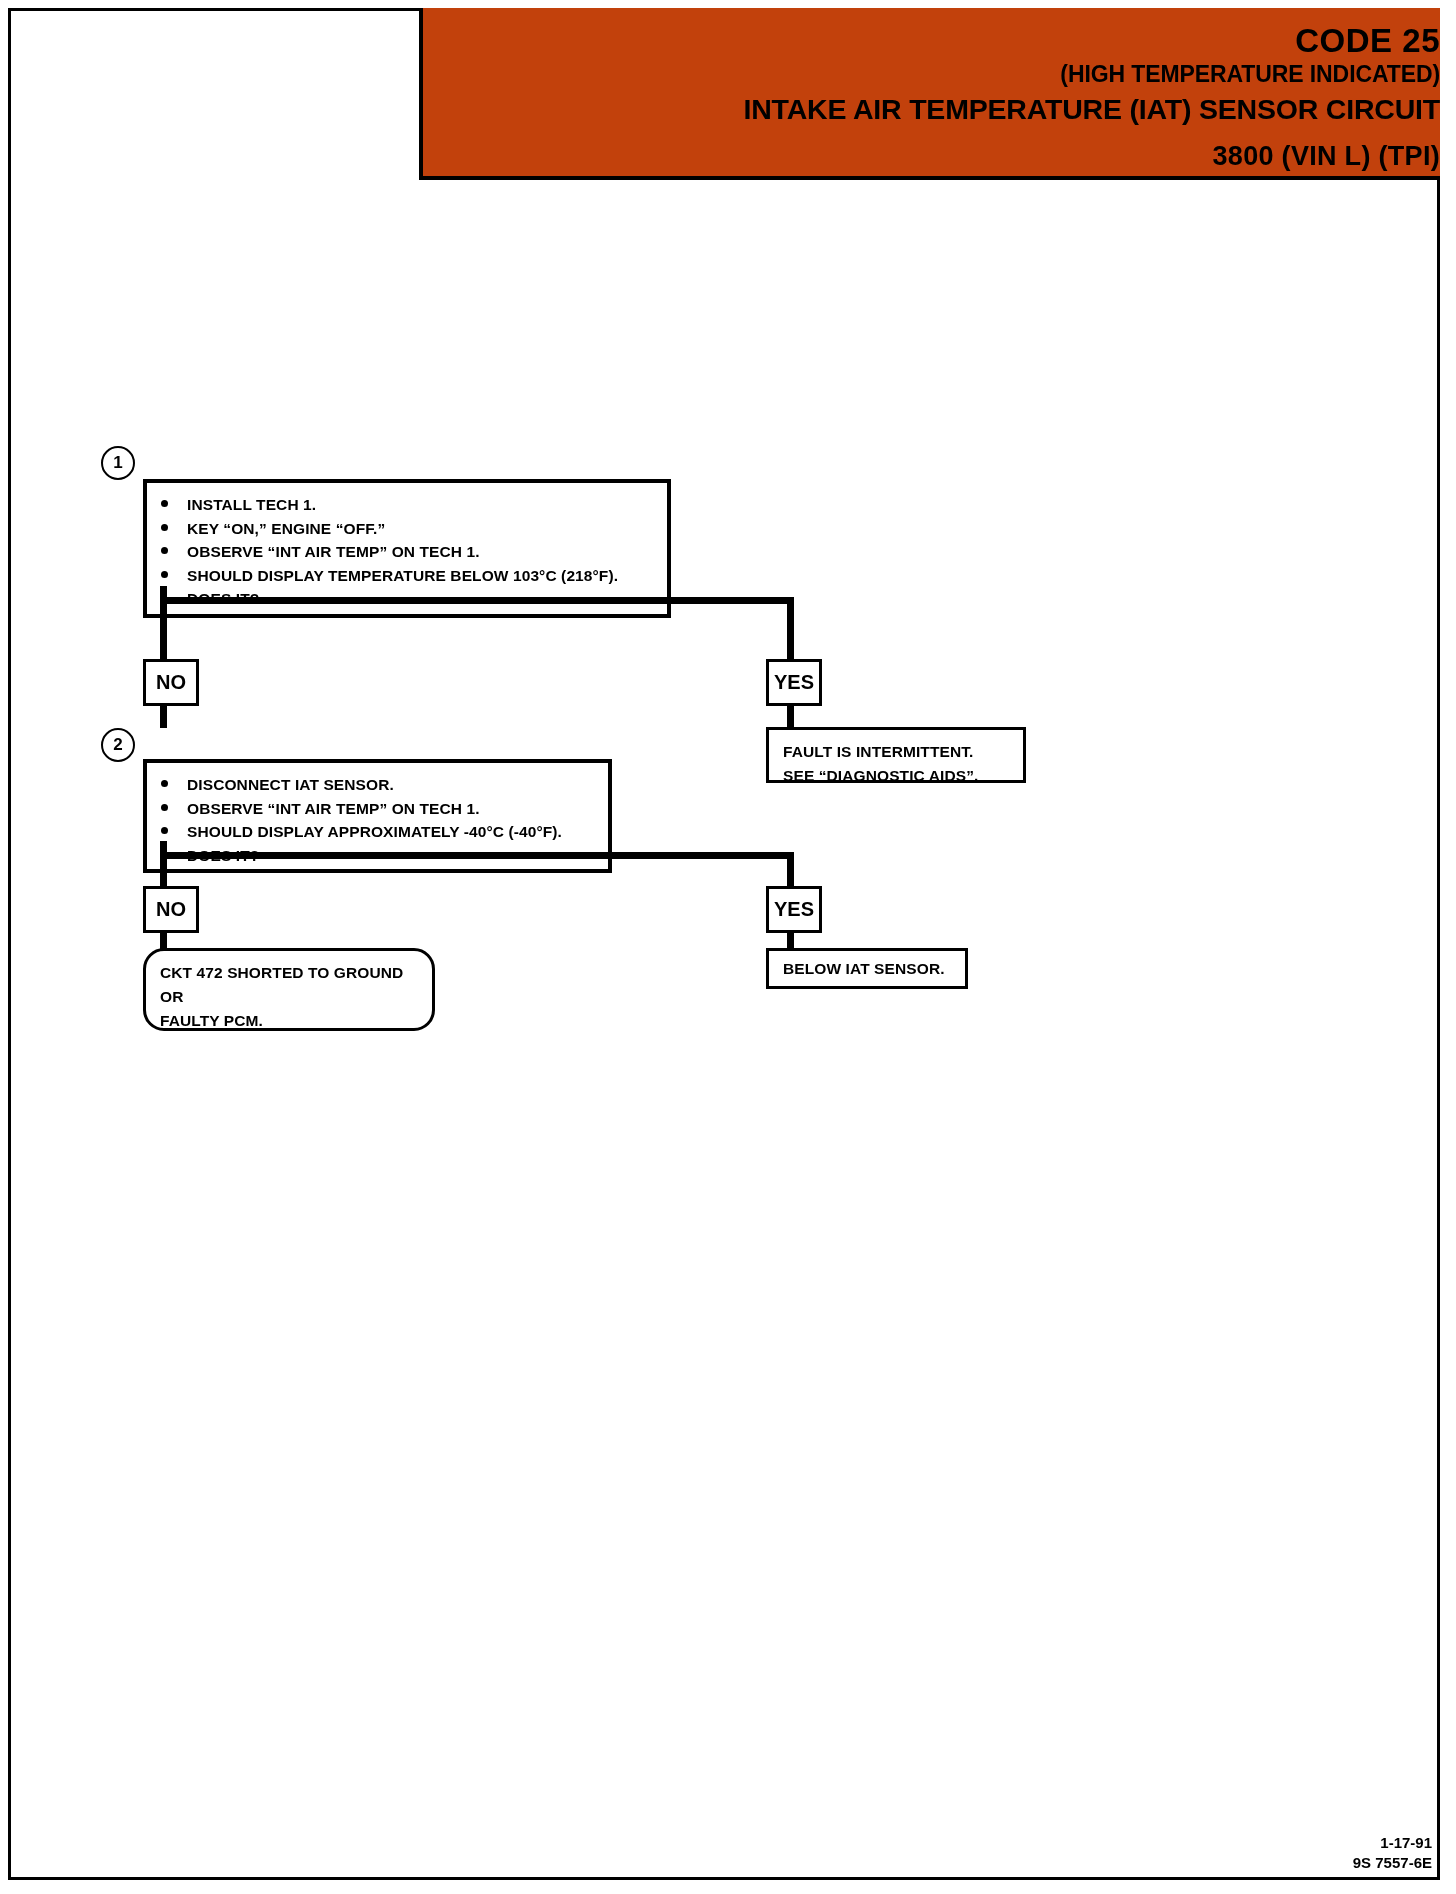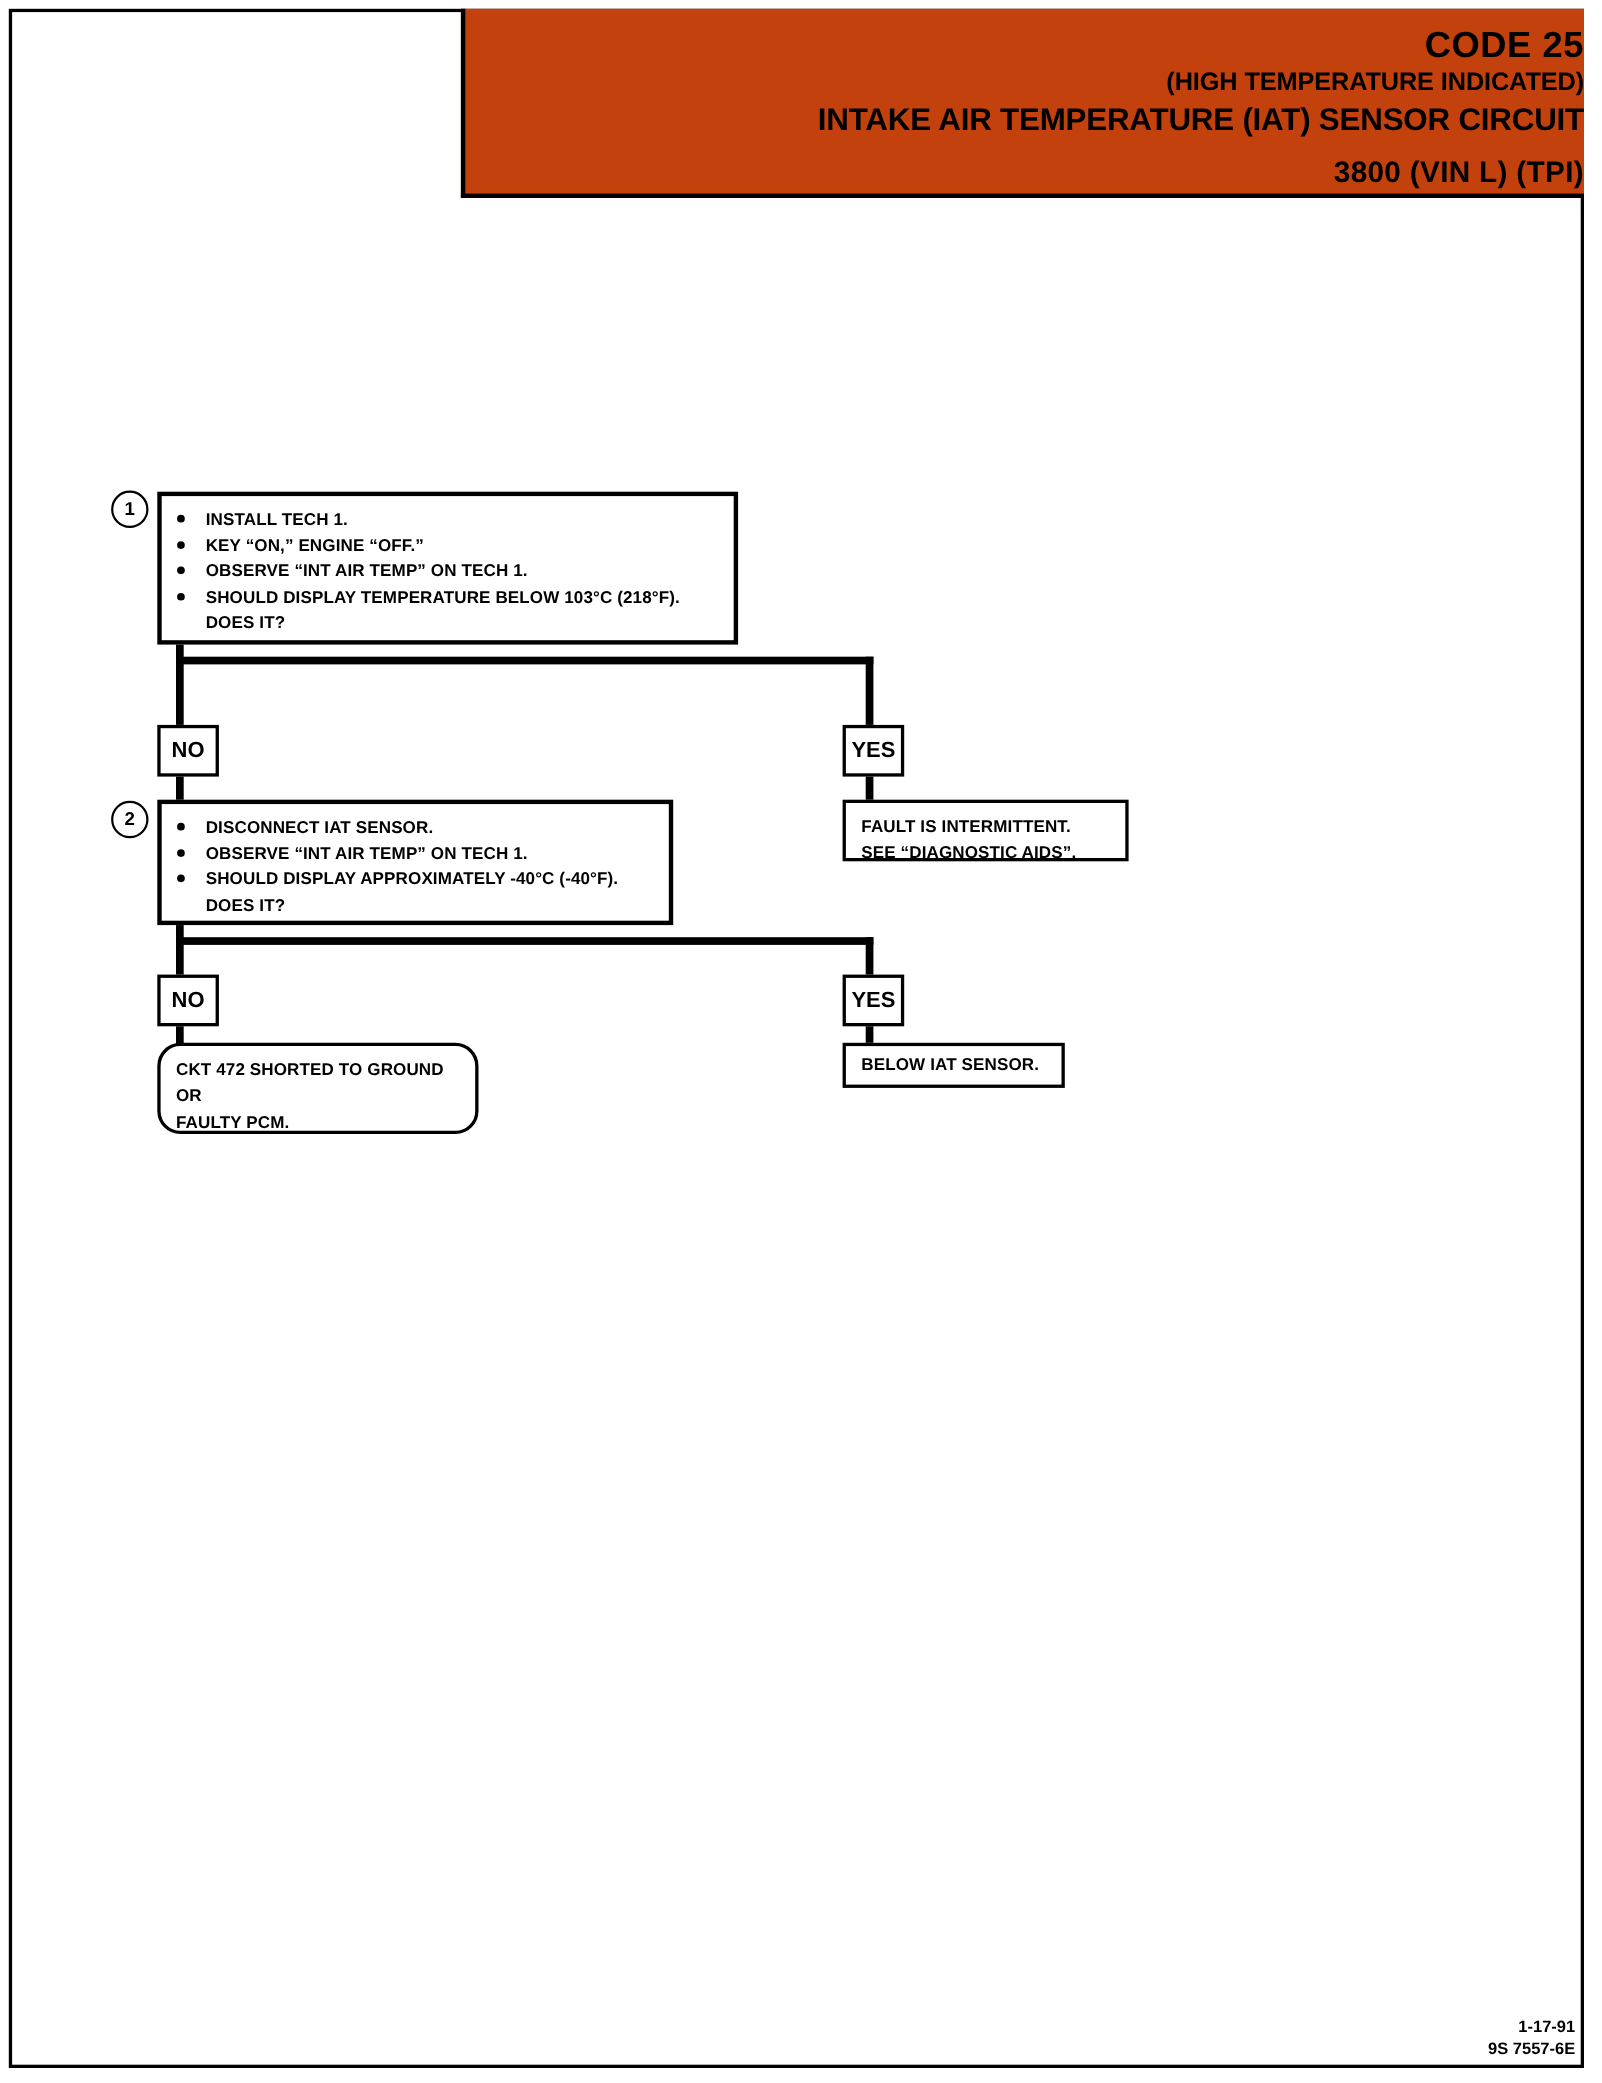--- a/index.html
+++ b/index.html
@@ -34,21 +34,21 @@
   #title-engine{
     font-size:27px;font-weight:bold;letter-spacing:0.3px;
     margin-top:17px;line-height:1.05;
   }
   
   .fbox{
     position:absolute;box-sizing:border-box;
     border:3px solid #000;background:#fff;
     font-size:15.5px;font-weight:bold;letter-spacing:0.1px;
   }
-  .fbox.thick{border-width:4px;}
+  .fbox.thick{border-width:4px;margin-top:32px;}
   .blist{list-style:none;margin:0;padding:10px 0 8px 0;}
   .blist li{
     position:relative;padding-left:40px;line-height:1.52;
     white-space:nowrap;
   }
   .blist li .bul{
     position:absolute;left:14px;top:7px;
     width:7px;height:7px;background:#000;border-radius:50%;
   }
   .blist li.nobul{padding-left:40px;}

